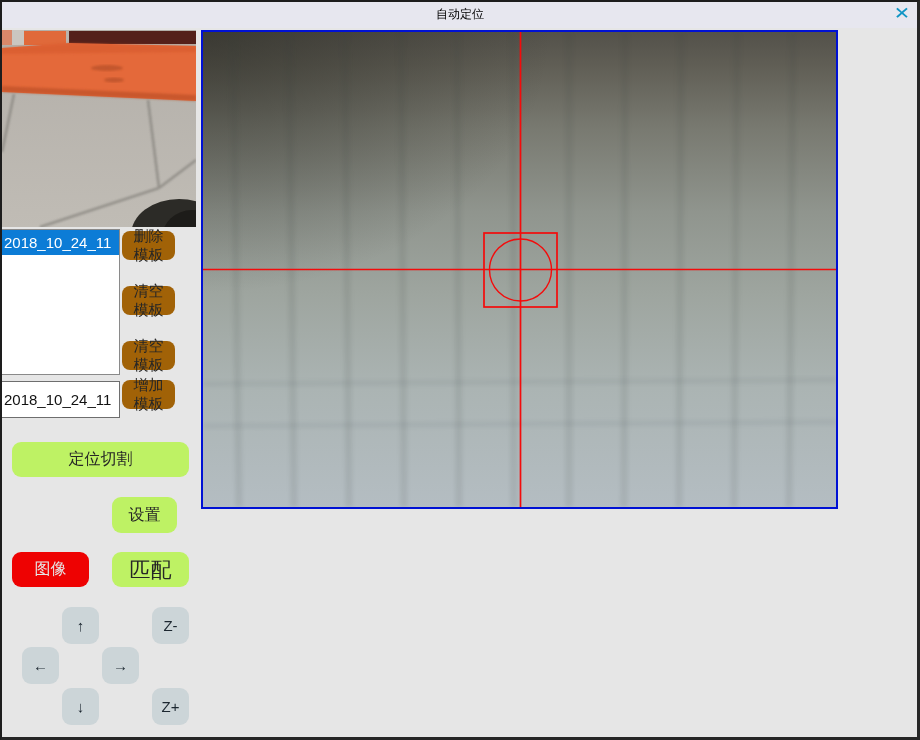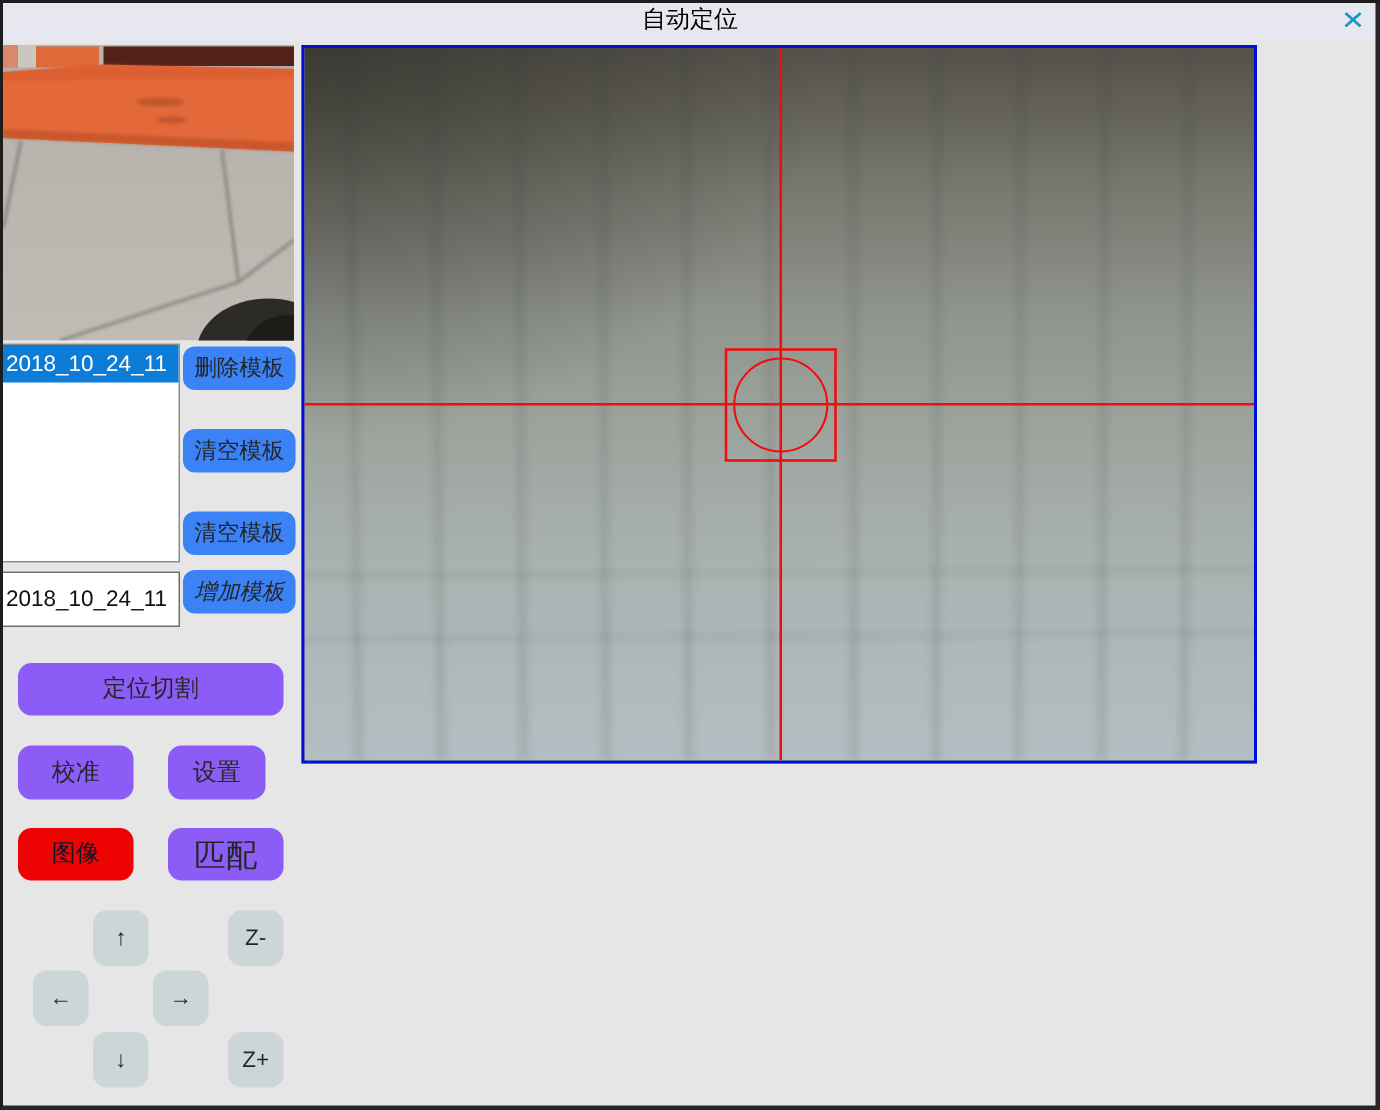--- a/index.html
+++ b/index.html
@@ -2,44 +2,44 @@
 <html><head>
 <meta charset="utf-8">
 <style>
   html,body{margin:0;padding:0;background:#555;font-family:"Liberation Sans","DejaVu Sans",sans-serif;}
   #window{position:relative;width:920px;height:740px;background:#e6e6e6;overflow:hidden;}
   #frame{position:absolute;inset:0;border-top:2px solid #1d1d1d;border-left:2px solid #1d1d1d;
          border-right:3px solid #262626;border-bottom:3px solid #262626;pointer-events:none;z-index:50;}
   
   #titlebar{position:absolute;left:0;top:0;width:920px;height:28px;background:#e7e7ef;}
   #title{position:absolute;left:0;top:0;width:920px;height:28px;line-height:28px;text-align:center;
-         font-size:16px;color:#000;}
+         font-size:12px;color:#000;}
   #close{position:absolute;right:7px;top:3px;width:22px;height:22px;line-height:22px;text-align:center;
          color:#1095c5;font-size:17px;font-weight:bold;cursor:pointer;transform:scaleX(1.15);}
   
   #thumb{position:absolute;left:2px;top:30px;width:194px;height:197px;}
   
   #listbox{position:absolute;left:1px;top:229px;width:119px;height:146px;background:#fff;
            border:1px solid #8a8a8a;box-sizing:border-box;}
   .list-item{height:25px;line-height:25px;font-size:15px;padding-left:2px;white-space:nowrap;overflow:hidden;}
   .list-item.selected{background:#0c7cd6;color:#fff;}
   
   #name-input{position:absolute;left:1px;top:381px;width:119px;height:37px;box-sizing:border-box;
               border:1px solid #6e6e6e;background:#fff;font-size:15px;color:#111;padding:0 0 0 2px;
               font-family:"Liberation Sans","DejaVu Sans",sans-serif;}
   
-  .btn{position:absolute;display:flex;align-items:center;justify-content:center;background:#8b5cf6;
+  .btn{position:absolute;display:flex;align-items:center;justify-content:center;background:#bef264;
        border:none;border-radius:9px;color:#262626;font-size:15px;cursor:pointer;
        font-family:"Liberation Sans","DejaVu Sans",sans-serif;}
-  .tpl-btn{left:122px;width:75px;height:29px;background:#3b82f6;border-radius:8px;text-align:right;}
-  #btn-delete{top:231px;} #btn-clear{top:286px;} #btn-engrave{top:341px;} #btn-add{top:380px;font-style:italic;}
+  .tpl-btn{left:122px;width:53px;height:29px;background:#a16207;border-radius:8px;}
+  #btn-delete{top:231px;} #btn-clear{top:286px;} #btn-engrave{top:341px;} #btn-add{top:380px;}
   #btn-locate-cut{left:12px;top:442px;width:177px;height:35px;font-size:16px;}
   #btn-calibrate{left:12px;top:497px;width:77px;height:36px;font-size:16px;}
   #btn-settings{left:112px;top:497px;width:65px;height:36px;font-size:16px;}
-  #btn-image{left:12px;top:552px;width:77px;height:35px;font-size:16px;background:#ee0202;color:#0f172a;}
+  #btn-image{left:12px;top:552px;width:77px;height:35px;font-size:16px;background:#ee0202;color:#e5e5e5;}
   #btn-match{left:112px;top:552px;width:77px;height:35px;font-size:21px;}
   .jog{width:37px;height:37px;background:#ccd5d8;border-radius:9px;color:#1c2730;font-size:15px;}
   #jog-up{left:62px;top:607px;} #jog-zminus{left:152px;top:607px;}
   #jog-left{left:22px;top:647px;} #jog-right{left:102px;top:647px;}
   #jog-down{left:62px;top:688px;} #jog-zplus{left:152px;top:688px;}
   
   #camera{position:absolute;left:201px;top:30px;width:633px;height:475px;border:2px solid #0011d4;
           background:#8a8f8a;cursor:crosshair;}
   #camera svg{display:block;}
 </style>
@@ -95,21 +95,20 @@
   </div>
 
   <input id="name-input" type="text" value="2018_10_24_11" style="">
 
   <button class="btn tpl-btn" id="btn-delete">删除模板</button>
   <button class="btn tpl-btn" id="btn-clear">清空模板</button>
   <button class="btn tpl-btn" id="btn-engrave">清空模板</button>
   <button class="btn tpl-btn" id="btn-add">增加模板</button>
 
   <button class="btn" id="btn-locate-cut">定位切割</button>
-  <button class="btn" id="btn-calibrate">校准</button>
   <button class="btn" id="btn-settings">设置</button>
   <button class="btn" id="btn-image">图像</button>
   <button class="btn" id="btn-match">匹配</button>
 
   <button class="btn jog" id="jog-up">↑</button>
   <button class="btn jog" id="jog-zminus">Z-</button>
   <button class="btn jog" id="jog-left">←</button>
   <button class="btn jog" id="jog-right">→</button>
   <button class="btn jog" id="jog-down">↓</button>
   <button class="btn jog" id="jog-zplus">Z+</button>

